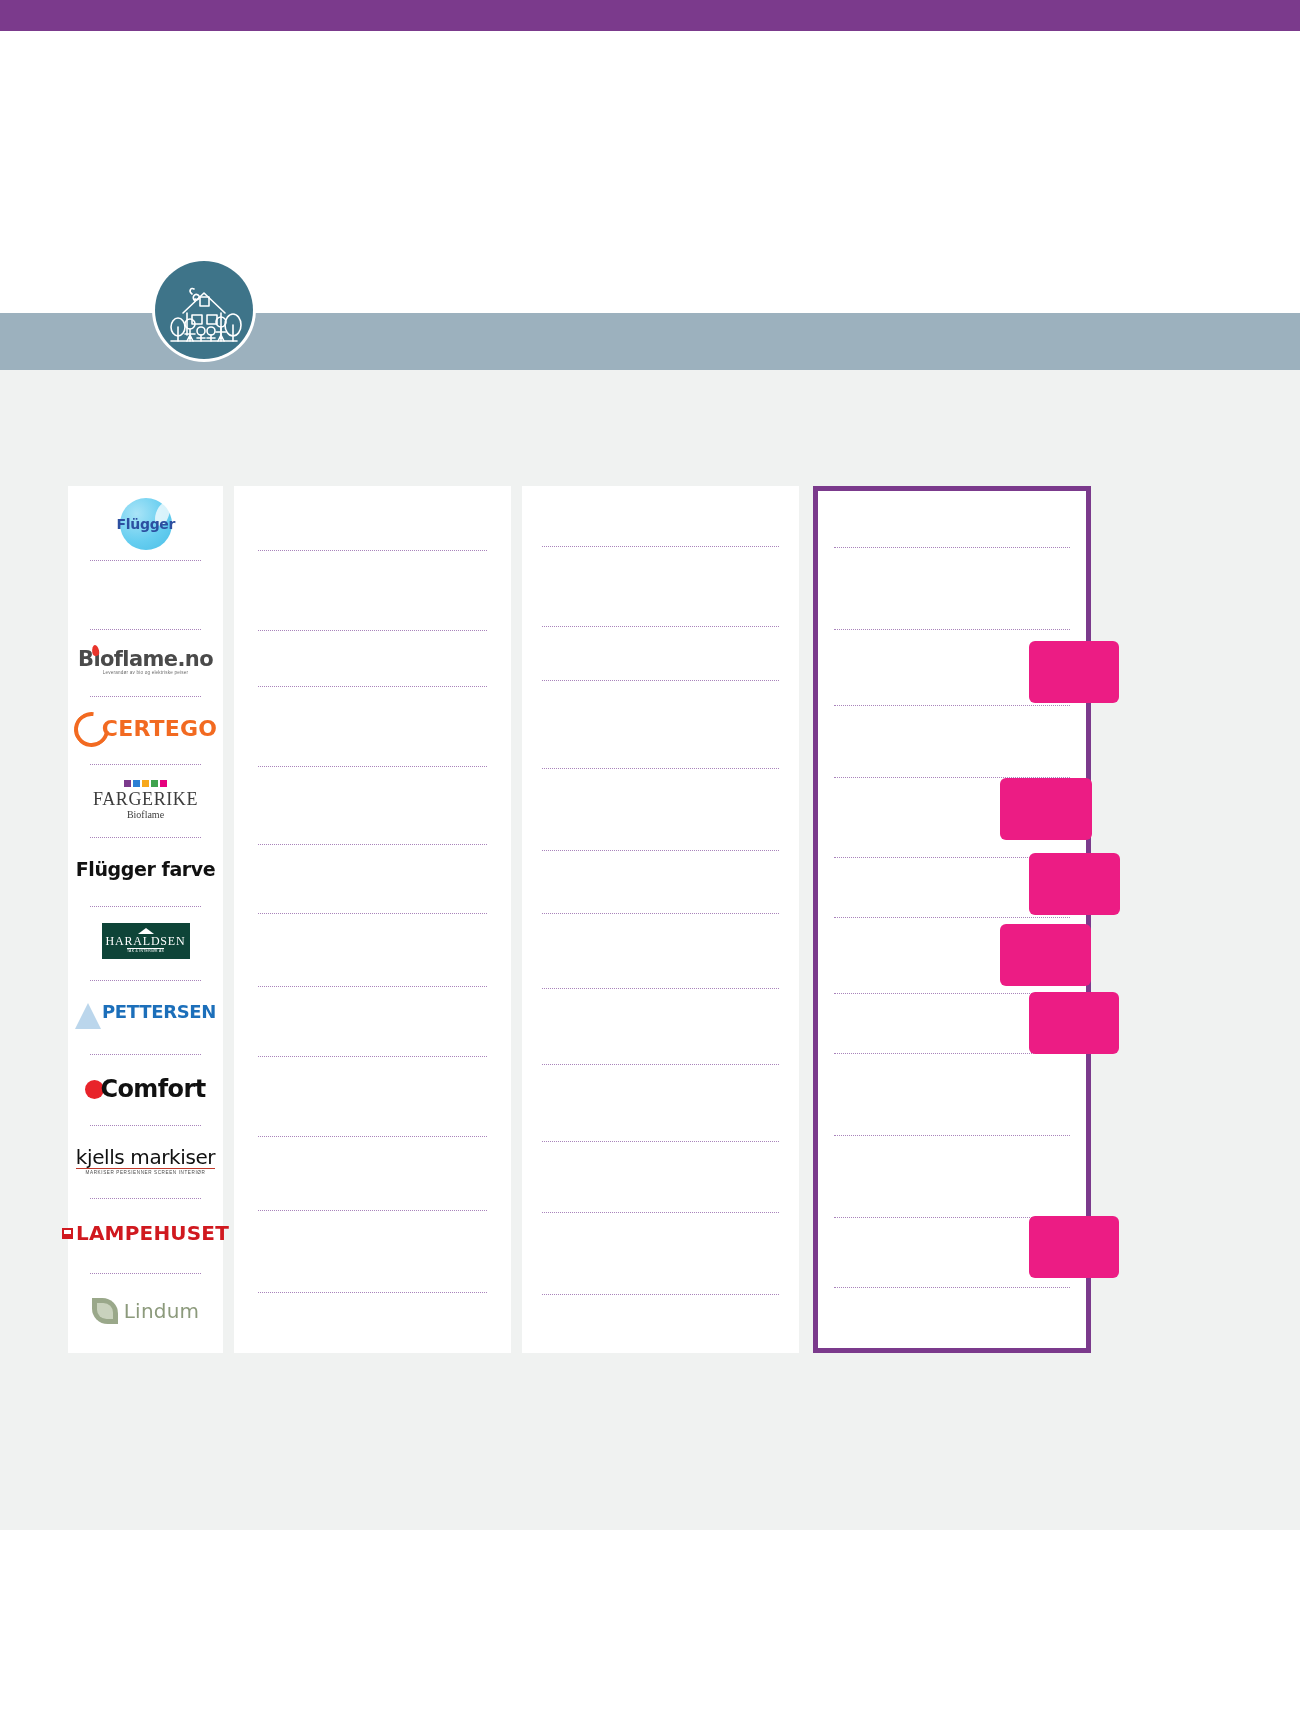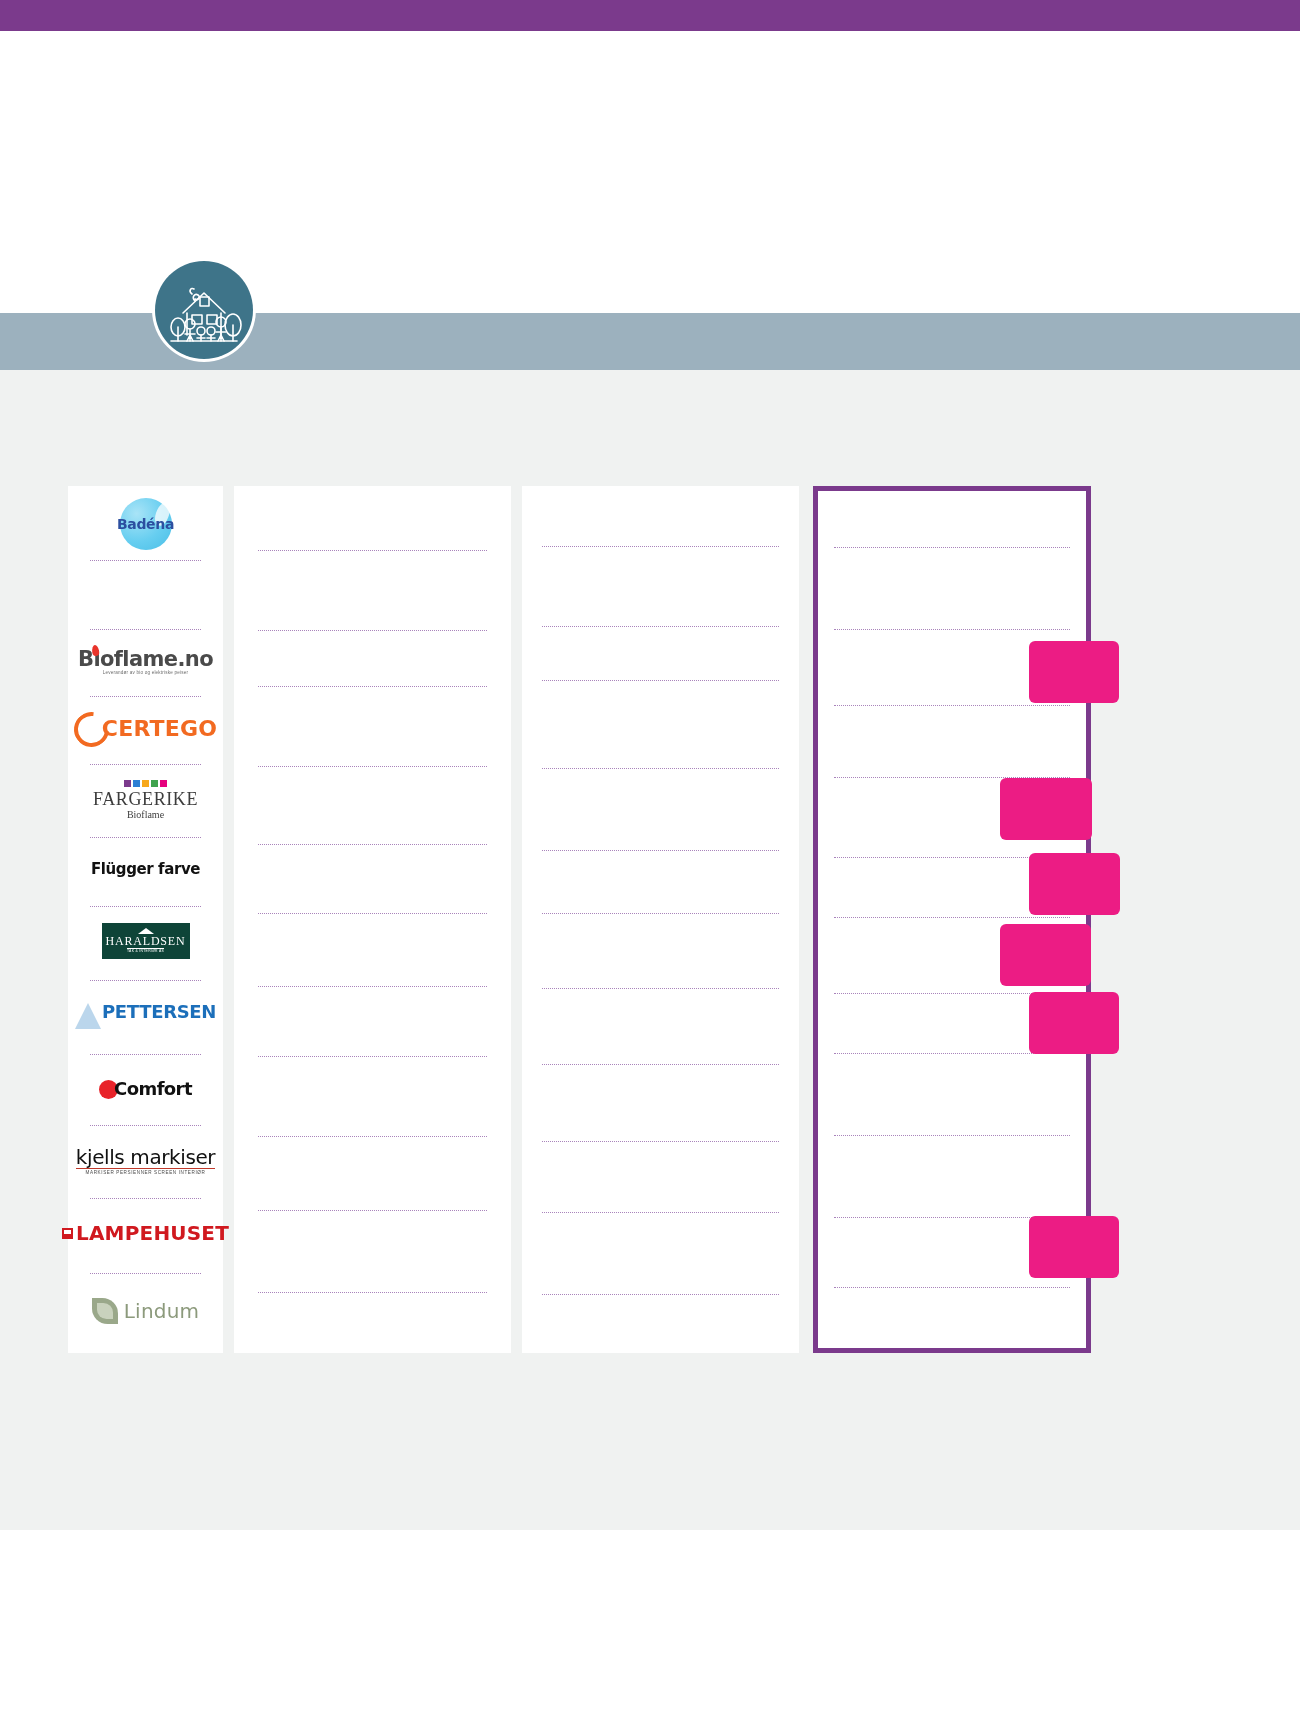--- a/index.html
+++ b/index.html
@@ -134,21 +134,21 @@
   .lg-fargerike .t{
     font-size:18px;color:#3D3D3D;letter-spacing:.6px;
     font-family:Liberation Serif, serif;
   }
   .lg-fargerike .s{
     font-size:10px;color:#3D3D3D;margin-top:2px;
     font-family:"Liberation Serif", serif;
   }
 
   .lg-flugger{
-    font-size:15px;color:#111;font-weight:bold;letter-spacing:-.4px;
+    font-size:19px;color:#111;font-weight:bold;letter-spacing:-.4px;
     font-family:"DejaVu Sans", sans-serif;
     text-align:right;
   }
 
   .lg-haraldsen{
     width:88px;height:36px;background:#0E4438;color:#fff;
     display:flex;flex-direction:column;align-items:center;justify-content:center;
   }
   .lg-haraldsen .roof{
     width:0;height:0;border-left:8px solid transparent;border-right:8px solid transparent;
@@ -170,21 +170,21 @@
   .lg-pettersen .t{
     font-size:18px;color:#1C6FBA;font-weight:bold;letter-spacing:-.3px;
     font-family:"DejaVu Sans", sans-serif;
   }
 
   .lg-comfort{display:flex;align-items:center;}
   .lg-comfort .c{
     width:19px;height:19px;border-radius:50%;background:#E8232A;margin-right:-4px;
   }
   .lg-comfort .t{
-    font-size:18px;color:#111;font-weight:bold;letter-spacing:-.6px;
+    font-size:24px;color:#111;font-weight:bold;letter-spacing:-.6px;
     font-family:"DejaVu Sans", sans-serif;
   }
 
   .lg-kjells .t{
     font-size:20px;color:#111;letter-spacing:-.4px;
     font-family:"DejaVu Sans", sans-serif;
     border-bottom:1.5px solid #C0392B;padding-bottom:1px;
   }
   .lg-kjells .s{
     font-size:4.6px;color:#4A4A4A;letter-spacing:.6px;margin-top:2px;
@@ -263,21 +263,21 @@
 </div>
 
 <div class="columns">
 
   <div class="col col-1">
 
     <div class="logo-cell" style="top:4px;height:68px;">
       <div class="logo-inner lg-badena">
         <div class="ball"></div>
         <div class="gloss"></div>
-        <div class="txt">Badéna</div>
+        <div class="txt">Flügger</div>
       </div>
     </div>
     <div class="dotline" style="top:74px;"></div>
 
     <div class="dotline" style="top:143px;"></div>
 
     <div class="logo-cell" style="top:148px;height:56px;">
       <div class="logo-inner lg-bioflame">
         <div class="flame"></div>
         <div class="t">Bioflame.no</div>

